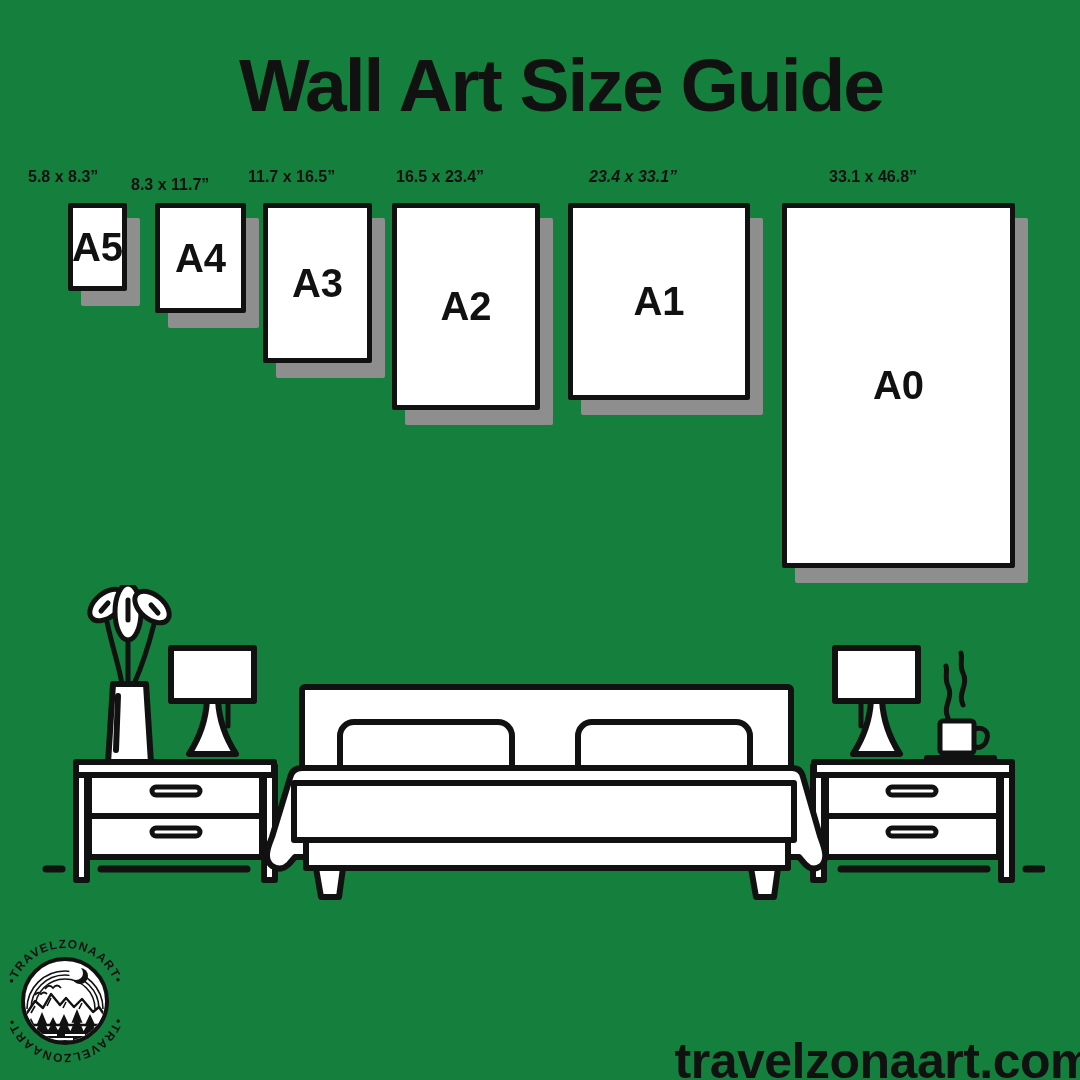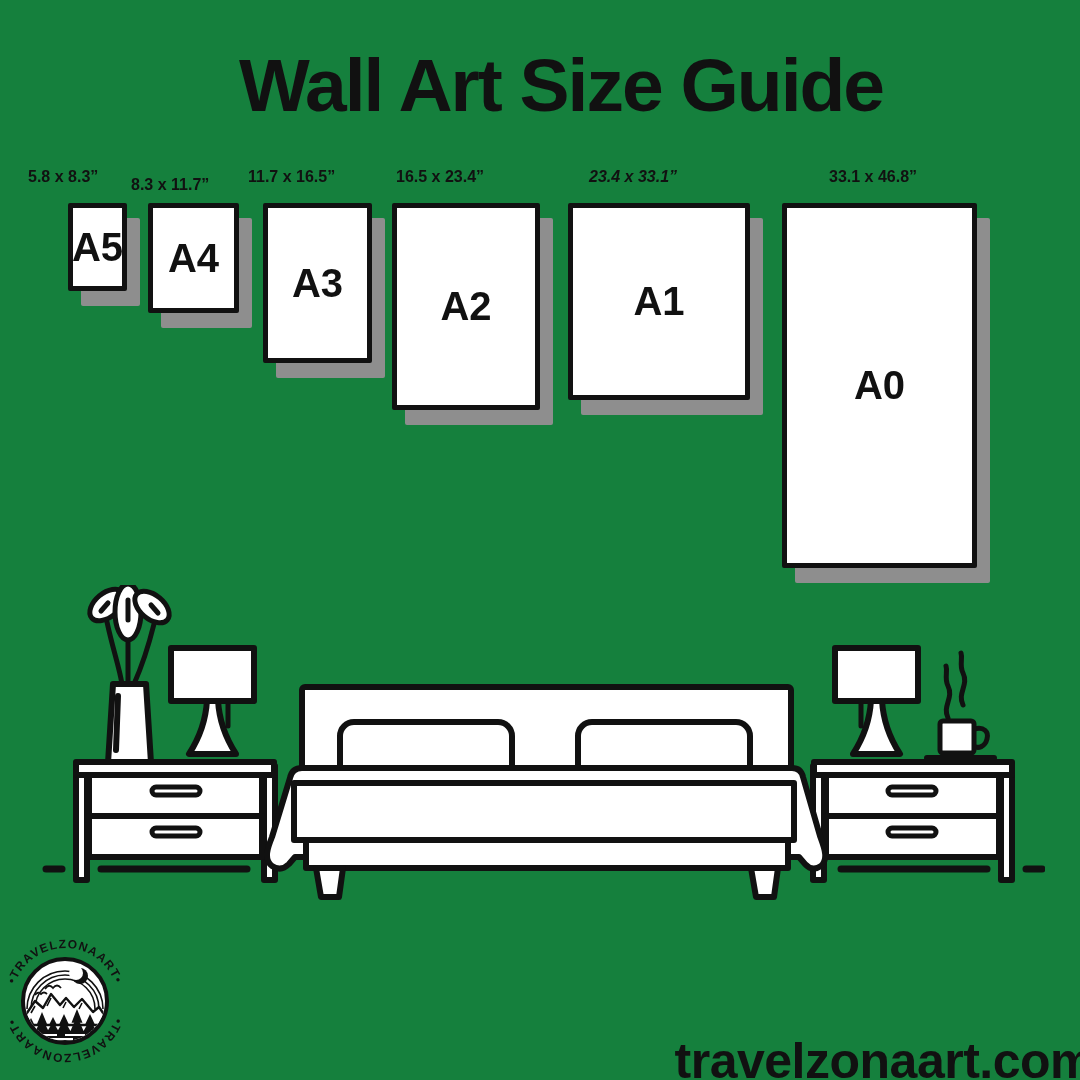--- a/index.html
+++ b/index.html
@@ -9,25 +9,25 @@
          font-size:75px;font-weight:bold;letter-spacing:-2px;line-height:1;color:#111;}
   .dims{position:absolute;top:168px;width:140px;text-align:left;
         font-size:16px;font-weight:bold;letter-spacing:0;white-space:nowrap;color:#111;}
   #dims-a5{left:28px;} #dims-a4{left:131px;margin-top:8px;} #dims-a3{left:248px;}
   #dims-a2{left:396px;} #dims-a1{left:589px;font-style:italic;} #dims-a0{left:829px;}
   .paper{position:absolute;box-sizing:border-box;background:#fff;border:5px solid #111;
          border-radius:2px;box-shadow:13px 15px 0 #8e8e8e;
          display:flex;align-items:center;justify-content:center;}
   .paper-label{font-size:40px;font-weight:bold;color:#111;}
   #paper-a5{left:68px;top:203px;width:59px;height:88px;}
-  #paper-a4{left:148px;top:203px;width:91px;height:110px;}
+  #paper-a4{left:155px;top:203px;width:91px;height:110px;}
   #paper-a3{left:263px;top:203px;width:109px;height:160px;}
   #paper-a2{left:392px;top:203px;width:148px;height:207px;}
   #paper-a1{left:568px;top:203px;width:182px;height:197px;}
-  #paper-a0{left:782px;top:203px;width:195px;height:365px;}
+  #paper-a0{left:782px;top:203px;width:233px;height:365px;}
   .scene{position:absolute;left:38px;top:585px;width:1007px;height:325px;}
   .scene path,.scene rect,.scene line,.scene ellipse{
         stroke:#111;stroke-width:6;fill:none;stroke-linecap:round;stroke-linejoin:round;}
   .scene .fw{fill:#fff;}
   .scene .thin{stroke-width:5;}
   .scene .thick{stroke-width:7;}
   .logo{position:absolute;left:1px;top:937px;width:128px;height:128px;}
   .logo-ring-text{font-family:"Liberation Sans",sans-serif;font-size:12px;font-weight:bold;
         letter-spacing:1.2px;fill:#111;}
   .website{position:absolute;top:1036px;right:28px;font-size:50px;font-weight:bold;

